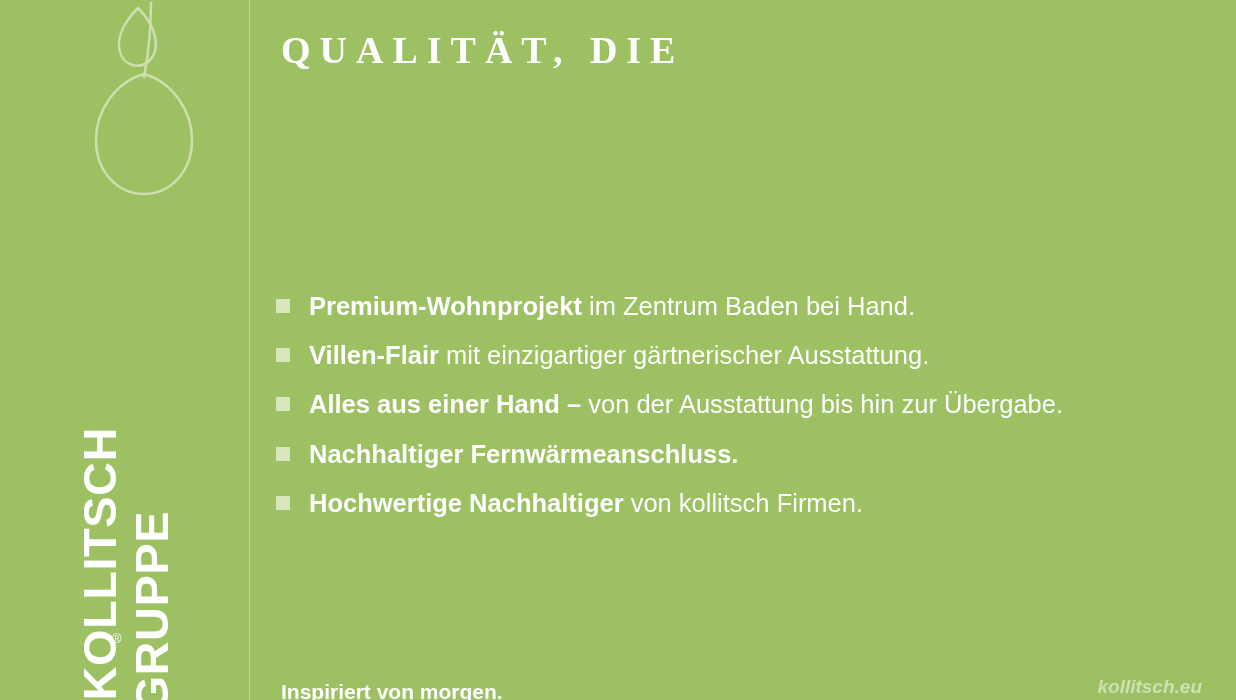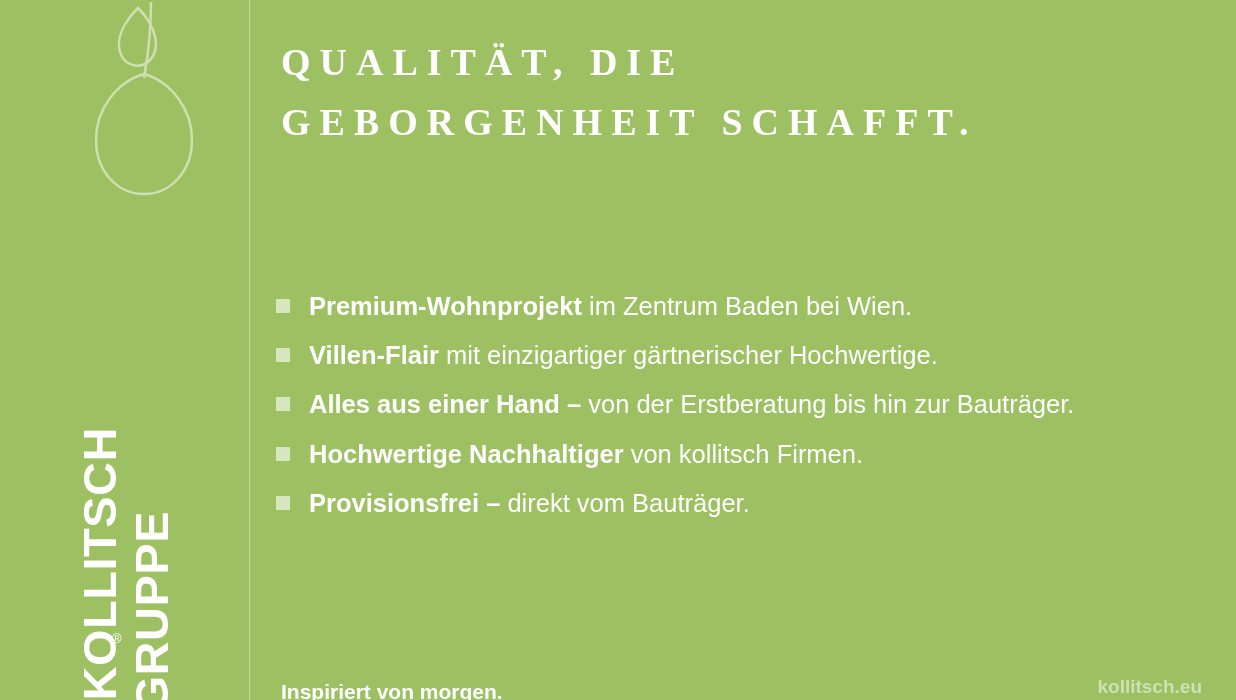--- a/index.html
+++ b/index.html
@@ -92,21 +92,20 @@
     width: 880px;
     color: #ffffff;
     font-family: "Liberation Serif", serif;
     font-size: 38px;
     letter-spacing: 9px;
     line-height: 1.25;
   }
   .headline .line {
     display: block;
     white-space: nowrap;
-    margin-top: 12px;
   }
 
   
   .bullets {
     position: absolute;
     left: 276px;
     top: 288px;
     width: 900px;
   }
   .bullet-row {
@@ -141,20 +140,21 @@
     font-size: 21px;
     font-weight: bold;
   }
   .footer-url {
     position: absolute;
     right: 34px;
     bottom: 2px;
     color: #cfe0b2;
     font-size: 19px;
     font-weight: bold;
+    font-style: italic;
   }
 </style>
 </head>
 <body>
 
 <div class="slide">
 
   <div class="brand-col">
 
     <div class="pear-icon">
@@ -169,49 +169,48 @@
       <span class="reg-mark">®</span>
       <span class="logo-word kollitsch">KOLLITSCH</span>
       <span class="logo-word gruppe">GRUPPE</span>
     </div>
 
     <div class="divider"></div>
   </div>
 
   <h1 class="headline">
     <span class="line">QUALITÄT, DIE</span>
-    <span class="line">GEBORGENHEIT SCHAFFT.</span>
   </h1>
 
   <div class="bullets">
 
     <div class="bullet-row">
       <span class="bullet-marker"></span>
-      <span class="bullet-text"><b>Premium-Wohnprojekt</b><span> im Zentrum Baden bei Wien.</span></span>
-    </div>
-
-    <div class="bullet-row">
-      <span class="bullet-marker"></span>
-      <span class="bullet-text"><b>Villen-Flair</b><span> mit einzigartiger gärtnerischer Hochwertige.</span></span>
-    </div>
-
-    <div class="bullet-row">
-      <span class="bullet-marker"></span>
-      <span class="bullet-text"><b>Alles aus einer Hand –</b><span> von der Erstberatung bis hin zur Bauträger.</span></span>
-    </div>
-
+      <span class="bullet-text"><b>Premium-Wohnprojekt</b><span> im Zentrum Baden bei Hand.</span></span>
+    </div>
+
+    <div class="bullet-row">
+      <span class="bullet-marker"></span>
+      <span class="bullet-text"><b>Villen-Flair</b><span> mit einzigartiger gärtnerischer Ausstattung.</span></span>
+    </div>
+
+    <div class="bullet-row">
+      <span class="bullet-marker"></span>
+      <span class="bullet-text"><b>Alles aus einer Hand –</b><span> von der Ausstattung bis hin zur Übergabe.</span></span>
+    </div>
+
+    <div class="bullet-row">
+      <span class="bullet-marker"></span>
+      <span class="bullet-text"><b>Nachhaltiger Fernwärmeanschluss.</b><span></span></span>
+    </div>
 
     <div class="bullet-row">
       <span class="bullet-marker"></span>
       <span class="bullet-text"><b>Hochwertige Nachhaltiger</b><span> von kollitsch Firmen.</span></span>
     </div>
 
-    <div class="bullet-row">
-      <span class="bullet-marker"></span>
-      <span class="bullet-text"><b>Provisionsfrei –</b><span> direkt vom Bauträger.</span></span>
-    </div>
 
   </div>
 
   <div class="footer-claim">Inspiriert von morgen.</div>
   <div class="footer-url">kollitsch.eu</div>
 
 </div>
 
 </body></html>

